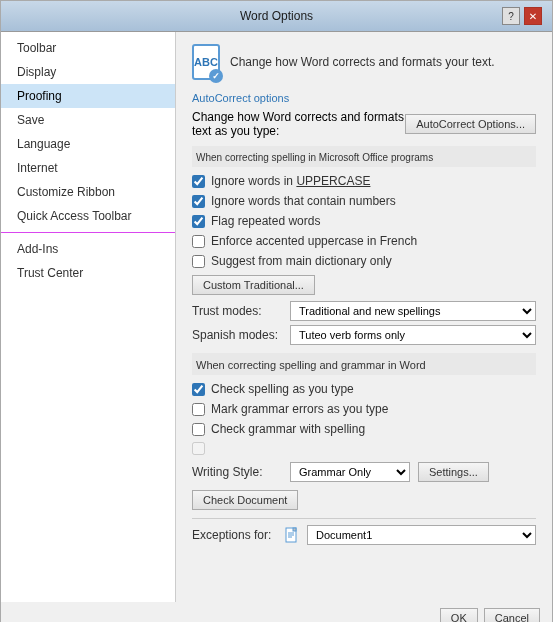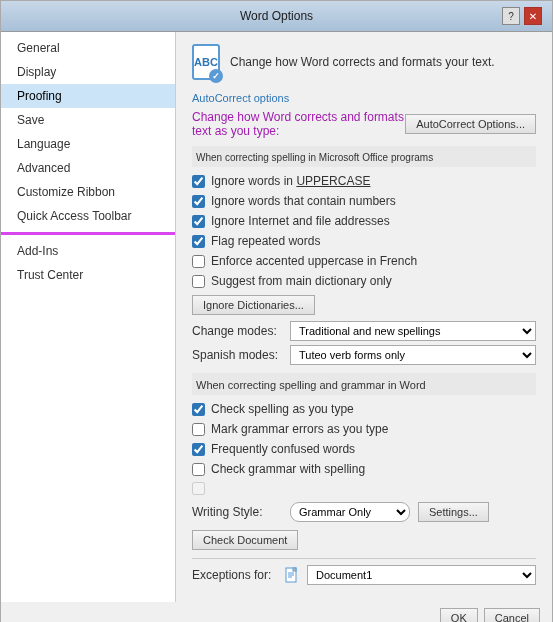--- a/index.html
+++ b/index.html
@@ -62,21 +62,21 @@
 
     .sidebar-item {
       padding: 5px 16px;
       cursor: pointer;
       color: #333;
       font-size: 12px;
     }
     .sidebar-item.active { background: #cce4f7; color: #000; }
 
     .sidebar-section {
-      border-top: 3px solid #d946ef;
+      border-top: 1px solid #d946ef;
       margin-top: 4px;
       padding-top: 4px;
     }
 
     .content {
       flex: 1;
       padding: 12px 16px;
       overflow-y: auto;
       background: #f0f0f0;
     }
@@ -133,21 +133,21 @@
 
     .autocorrect-row {
       display: flex;
       align-items: center;
       justify-content: space-between;
       margin-bottom: 8px;
     }
 
     .autocorrect-text {
       font-size: 12px;
-      color: #a21caf;
+      color: #000000;
       flex: 1;
     }
 
     .btn {
       padding: 3px 10px;
       border: 1px solid #aaa;
       background: linear-gradient(to bottom, #f5f5f5, #e0e0e0);
       cursor: pointer;
       font-size: 11px;
       color: #333;
@@ -224,29 +224,29 @@
     <div class="title-bar-title">Word Options</div>
     <div class="title-bar-controls">
       <div class="title-btn">?</div>
       <div class="title-btn close">✕</div>
     </div>
   </div>
 
   <div class="dialog-body">
 
     <div class="sidebar">
-      <div class="sidebar-item">General</div>
+      <div class="sidebar-item">Toolbar</div>
       <div class="sidebar-item">Display</div>
       <div class="sidebar-item active" style="position:relative;">
         
         Proofing
       </div>
       <div class="sidebar-item">Save</div>
       <div class="sidebar-item">Language</div>
-      <div class="sidebar-item">Advanced</div>
+      <div class="sidebar-item">Internet</div>
       <div class="sidebar-item">Customize Ribbon</div>
       <div class="sidebar-item">Quick Access Toolbar</div>
       <div class="sidebar-section">
         <div class="sidebar-item" style="position:relative;">
           
           Add-Ins
         </div>
         <div class="sidebar-item">Trust Center</div>
       </div>
     </div>
@@ -274,41 +274,37 @@
       <div class="checkbox-row">
         <input type="checkbox" checked="" style="">
         <label class="checkbox-label">Ignore words in <span class="underline">UPPERCASE</span></label>
       </div>
       <div class="checkbox-row">
         <input type="checkbox" checked="" style="">
         <label class="checkbox-label">Ignore words that contain numbers</label>
       </div>
       <div class="checkbox-row">
         <input type="checkbox" checked="" style="">
-        <label class="checkbox-label">Ignore Internet and file addresses</label>
-      </div>
-      <div class="checkbox-row">
-        <input type="checkbox" checked="" style="">
         <label class="checkbox-label">Flag repeated words</label>
       </div>
       <div class="checkbox-row">
         <input type="checkbox" style="">
         <label class="checkbox-label">Enforce accented uppercase in French</label>
       </div>
       <div class="checkbox-row">
         <input type="checkbox" style="">
         <label class="checkbox-label">Suggest from main dictionary only</label>
       </div>
 
       <div style="margin:6px 0;">
-        <button class="btn">Ignore Dictionaries...</button>
+        <button class="btn">Custom Traditional...</button>
       </div>
 
       <div class="mode-row">
-        <div class="mode-label">Change modes:</div>
+        <div class="mode-label">Trust modes:</div>
         <select class="mode-select">
           <option>Traditional and new spellings</option>
         </select>
       </div>
       <div class="mode-row">
         <div class="mode-label">Spanish modes:</div>
         <select class="mode-select">
           <option>Tuteo verb forms only</option>
         </select>
       </div>
@@ -320,34 +316,30 @@
       <div class="checkbox-row" style="position:relative;">
 
         <input type="checkbox" checked="" style="">
         <label class="checkbox-label">Check spelling as you type</label>
       </div>
       <div class="checkbox-row">
         <input type="checkbox" style="">
         <label class="checkbox-label">Mark grammar errors as you type</label>
       </div>
       <div class="checkbox-row">
-        <input type="checkbox" checked="" style="">
-        <label class="checkbox-label">Frequently confused words</label>
-      </div>
-      <div class="checkbox-row">
         <input type="checkbox" style="">
         <label class="checkbox-label">Check grammar with spelling</label>
       </div>
       <div class="checkbox-row">
         <input type="checkbox" disabled="" style="">
       </div>
 
       <div class="mode-row" style="margin-top:6px;">
         <div class="mode-label">Writing Style:</div>
-        <select class="mode-select" style="flex:0.7;border-radius:9px;">
+        <select class="mode-select" style="flex:0.7;">
           <option>Grammar Only</option>
         </select>
         <button class="btn">Settings...</button>
       </div>
 
       <div style="margin:8px 0;">
         <button class="btn">Check Document</button>
       </div>
 
       <div style="height:1px;background:#ccc;margin:6px 0;"></div>

